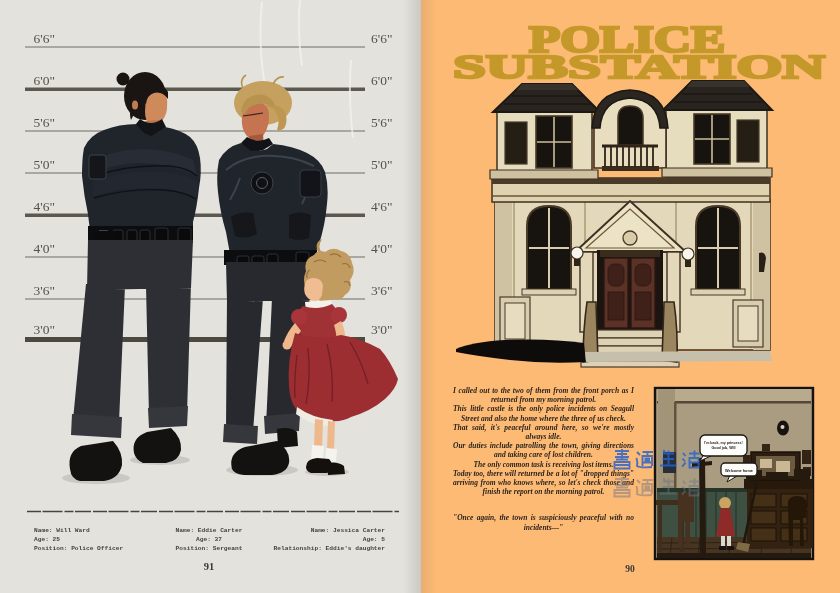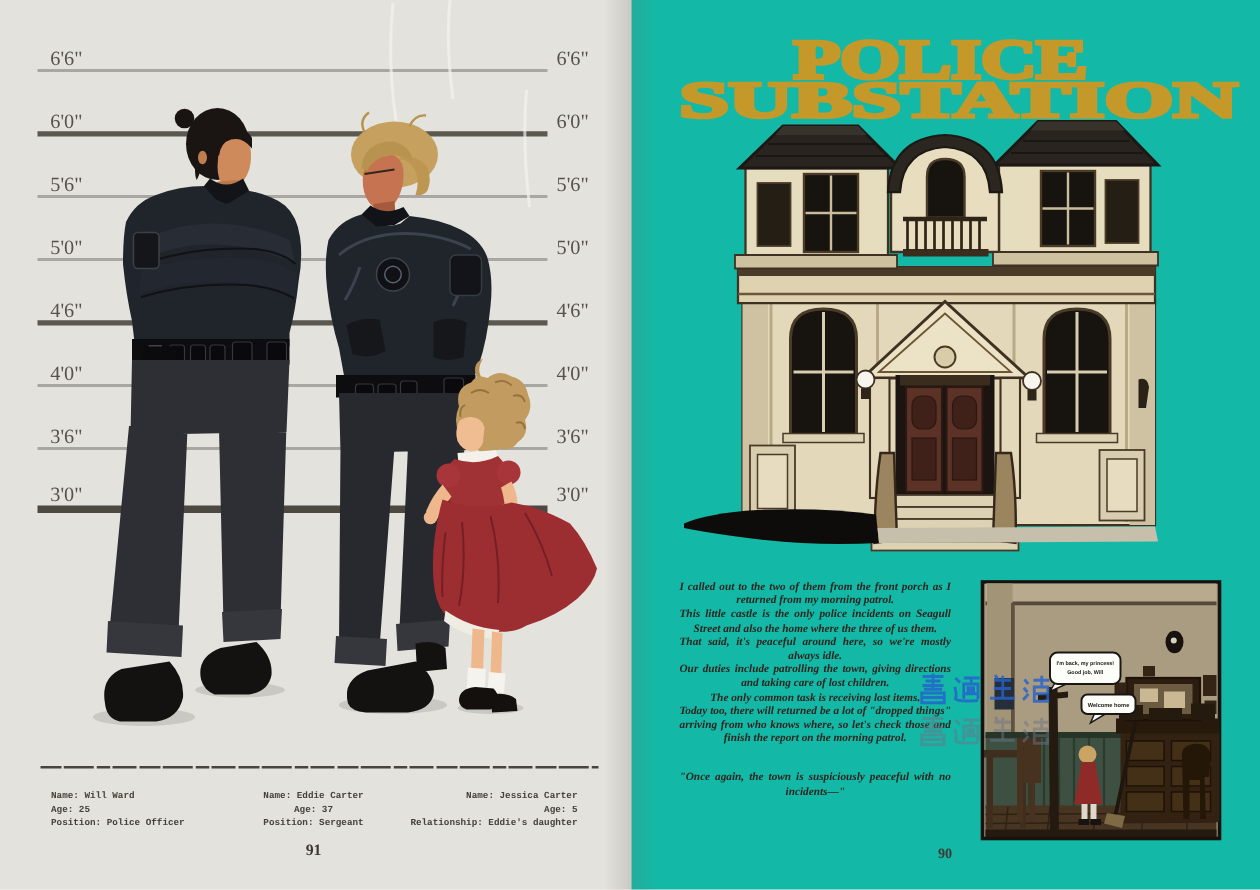--- a/index.html
+++ b/index.html
@@ -1,19 +1,19 @@
 <!DOCTYPE html>
 <html><head>
 <meta charset="utf-8">
 <style>
   html,body{margin:0;padding:0;}
   body{width:840px;height:593px;overflow:hidden;font-family:"Liberation Sans",sans-serif;}
   .spread{position:absolute;left:0;top:0;width:840px;height:593px;background:#f3efe6;}
   .pleft{position:absolute;left:0;top:0;width:421px;height:593px;background:#e3e2dd;}
-  .pright{position:absolute;left:421px;top:0;width:419px;height:593px;background:#14b8a6;}
+  .pright{position:absolute;left:421px;top:0;width:419px;height:593px;background:#fdba74;}
   svg{position:absolute;left:0;top:0;display:block;}
   .txtblock{position:absolute;left:32px;top:386px;width:181px;color:#2b241e;
     font-family:"Liberation Serif",serif;font-style:italic;font-weight:700;
     font-size:7.5px;line-height:9.2px;}
   .txtblock .j{text-align:justify;text-align-last:justify;}
   .txtblock .l{text-align:center;}
 </style>
 </head>
 <body>
 <div class="spread">
@@ -484,21 +484,21 @@
           </g>
       </g>
 
       <text x="630" y="572" text-anchor="middle" font-family="Liberation Serif" font-size="9.5" font-weight="700" fill="#3c3933">90</text>
     </svg>
 
     <div class="txtblock">
       <div class="j">I called out to the two of them from the front porch as I</div>
       <div class="l">returned from my morning patrol.</div>
       <div class="j">This little castle is the only police incidents on Seagull</div>
-      <div class="l">Street and also the home where the three of us them.</div>
+      <div class="l">Street and also the home where the three of us check.</div>
       <div class="j">That said, it's peaceful around here, so we're mostly</div>
       <div class="l">always idle.</div>
       <div class="j">Our duties include patrolling the town, giving directions</div>
       <div class="l">and taking care of lost children.</div>
       <div class="l">The only common task is receiving lost items.</div>
       <div class="j">Today too, there will returned be a lot of "dropped things"</div>
       <div class="j">arriving from who knows where, so let's check those and</div>
       <div class="l">finish the report on the morning patrol.</div>
       <div class="l" style="height:17px"></div>
       <div class="j">"Once again, the town is suspiciously peaceful with no</div>

